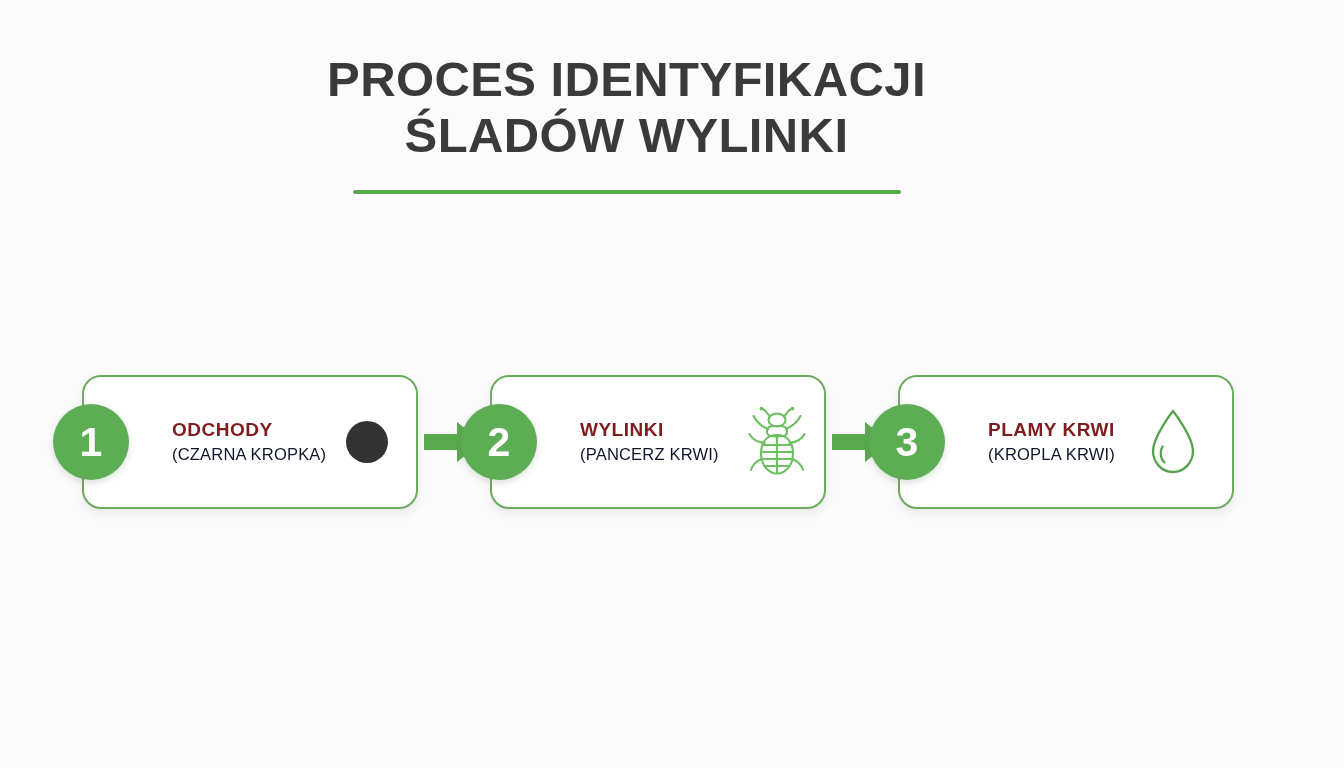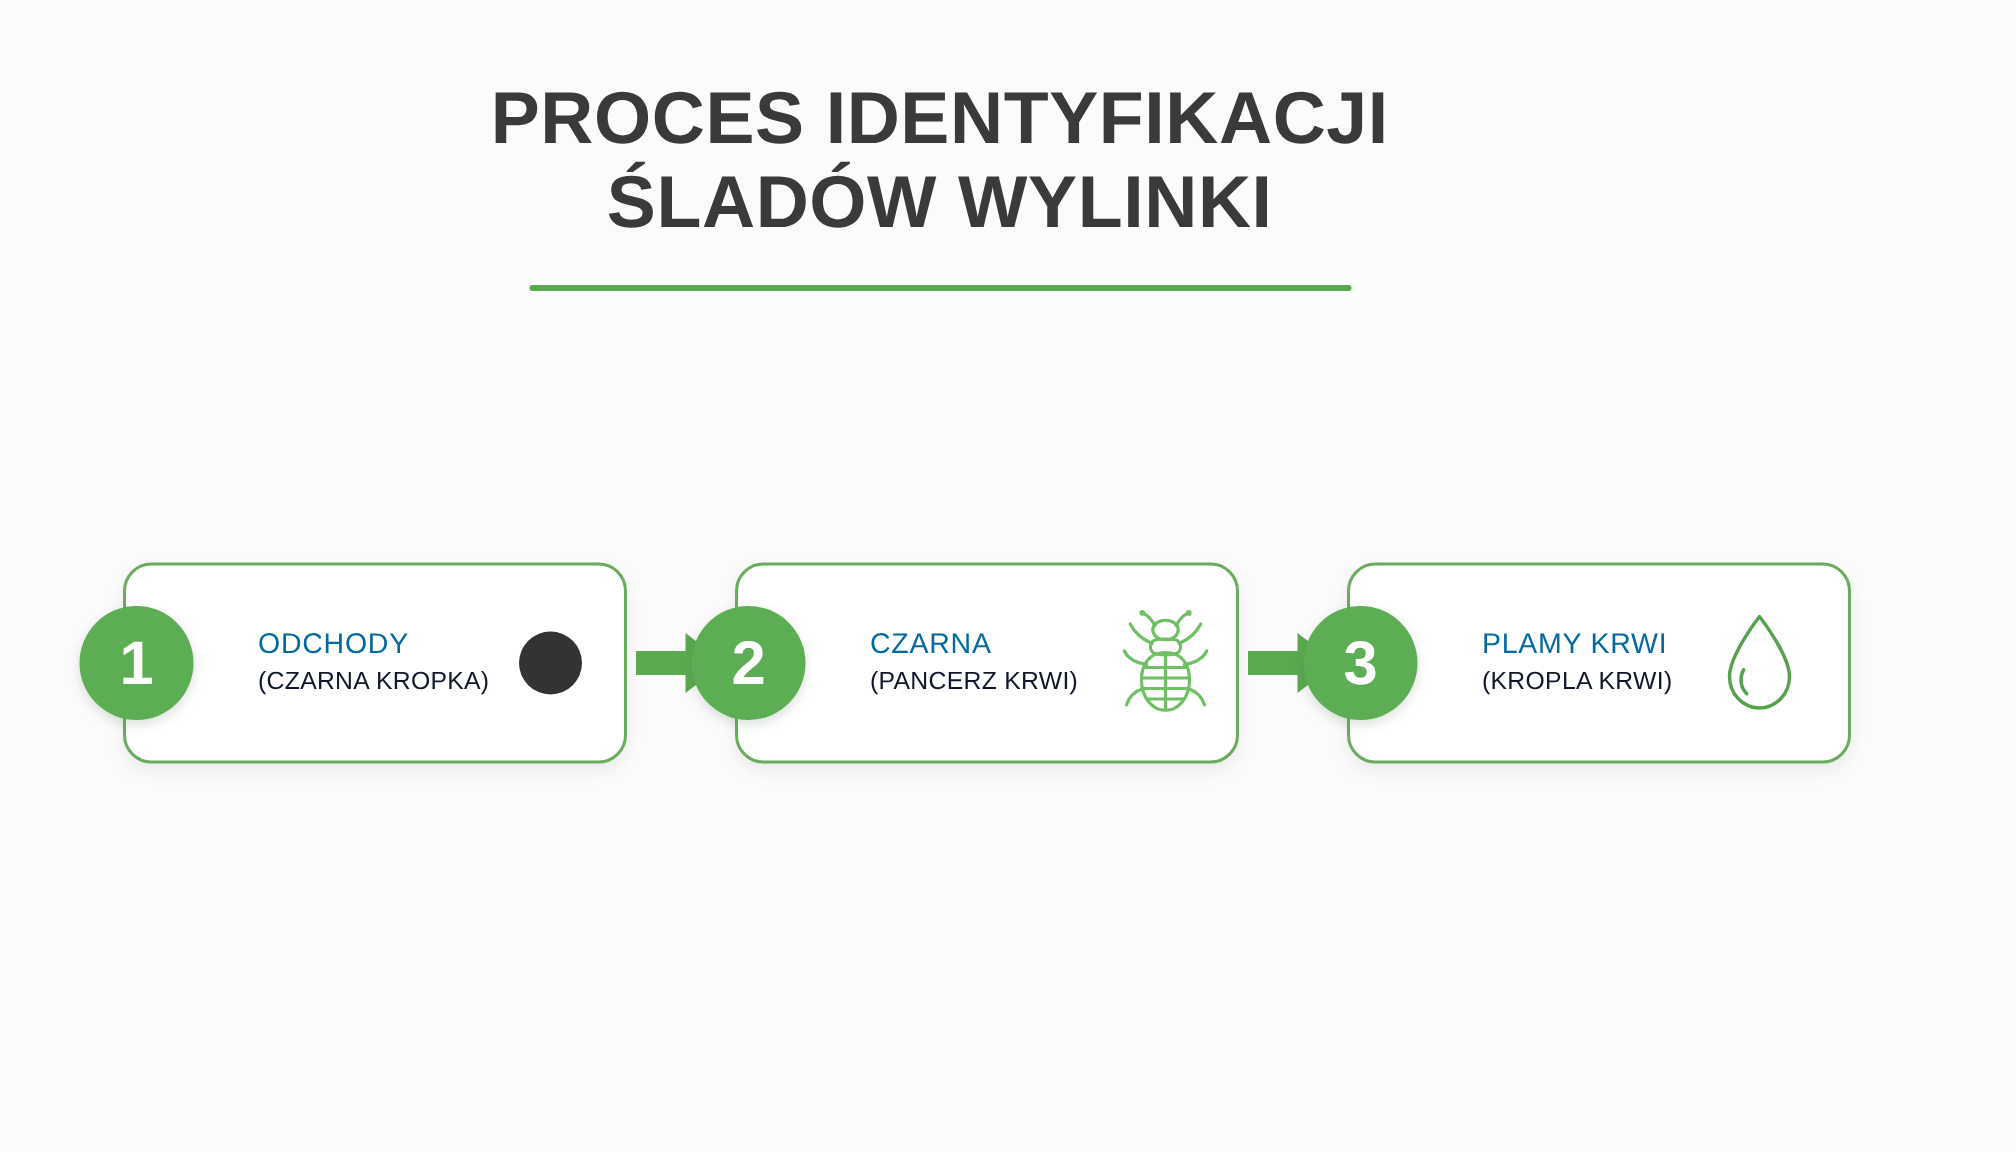--- a/index.html
+++ b/index.html
@@ -92,22 +92,22 @@
 
   .card-text {
     position: absolute;
     left: 88px;
     top: 50%;
     transform: translateY(-50%);
     z-index: 2;
   }
   .card-title {
     font-size: 19px;
-    font-weight: normal;
-    color: #0369a1;
+    font-weight: bold;
+    color: #7f1d1d;
     letter-spacing: 0.5px;
     white-space: nowrap;
     line-height: 1.25;
   }
   .card-sub {
     font-size: 16.5px;
     font-weight: normal;
     color: #0f172a;
     letter-spacing: 0.2px;
     white-space: nowrap;
@@ -178,21 +178,21 @@
 
     <div class="arrow">
       <svg width="60" height="42" viewBox="0 0 60 42">
         <path d="M0 13 L33 13 L33 1 L59 21 L33 41 L33 29 L0 29 Z" fill="#5aa84f"></path>
       </svg>
     </div>
 
     <div class="card card-2">
       <div class="num-badge">2</div>
       <div class="card-text">
-        <div class="card-title">CZARNA</div>
+        <div class="card-title">WYLINKI</div>
         <div class="card-sub">(PANCERZ KRWI)</div>
       </div>
       <div class="card-icon">
         <svg width="58" height="72" viewBox="0 0 58 72" fill="none" stroke="#6fbf63" stroke-width="2.1" stroke-linecap="round" stroke-linejoin="round">
 
           <path d="M22 11 C19 6 17 4 14.5 3"></path>
           <path d="M36 11 C39 6 41 4 43.5 3"></path>
           <circle cx="13.5" cy="2.6" r="1.9" fill="#6fbf63" stroke="none"></circle>
           <circle cx="44.5" cy="2.6" r="1.9" fill="#6fbf63" stroke="none"></circle>
 

